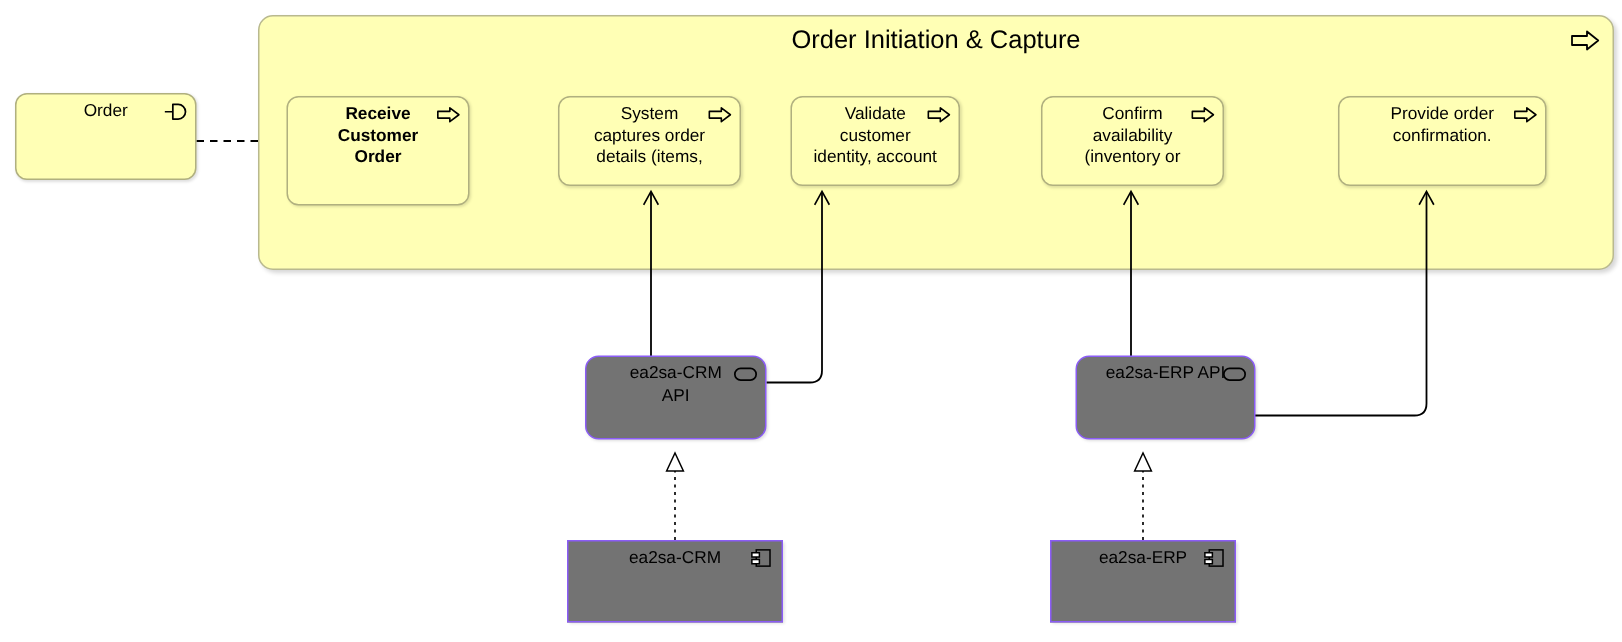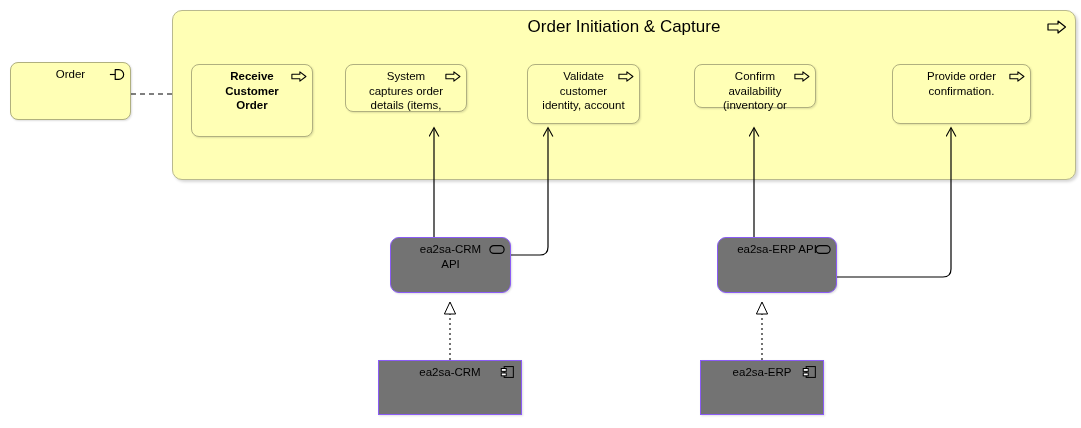--- a/index.html
+++ b/index.html
@@ -181,39 +181,39 @@
 
   <div class="node biz" style="left:191px; top:64px; width:122px; height:73px;font-weight:bold;">
     <div class="node-label">Receive
 Customer
 Order</div>
     <svg class="node-icon" viewBox="0 0 18 14">
       <path d="M1,4.5 L10,4.5 L10,1.8 L16.8,7 L10,12.2 L10,9.5 L1,9.5 z" fill="none" stroke="#000" stroke-width="1.2" stroke-linejoin="round"></path>
     </svg>
   </div>
 
-  <div class="node biz" style="left:345px; top:64px; width:122px; height:48px;">
+  <div class="node biz" style="left:372px; top:64px; width:122px; height:60px;">
     <div class="node-label">System
 captures order
 details (items,</div>
     <svg class="node-icon" viewBox="0 0 18 14">
       <path d="M1,4.5 L10,4.5 L10,1.8 L16.8,7 L10,12.2 L10,9.5 L1,9.5 z" fill="none" stroke="#000" stroke-width="1.2" stroke-linejoin="round"></path>
     </svg>
   </div>
 
   <div class="node biz" style="left:527px; top:64px; width:113px; height:60px;">
     <div class="node-label">Validate
 customer
 identity, account</div>
     <svg class="node-icon" viewBox="0 0 18 14">
       <path d="M1,4.5 L10,4.5 L10,1.8 L16.8,7 L10,12.2 L10,9.5 L1,9.5 z" fill="none" stroke="#000" stroke-width="1.2" stroke-linejoin="round"></path>
     </svg>
   </div>
 
-  <div class="node biz" style="left:694px; top:64px; width:122px; height:44px;">
+  <div class="node biz" style="left:694px; top:64px; width:122px; height:60px;">
     <div class="node-label">Confirm
 availability
 (inventory or</div>
     <svg class="node-icon" viewBox="0 0 18 14">
       <path d="M1,4.5 L10,4.5 L10,1.8 L16.8,7 L10,12.2 L10,9.5 L1,9.5 z" fill="none" stroke="#000" stroke-width="1.2" stroke-linejoin="round"></path>
     </svg>
   </div>
 
   <div class="node biz" style="left:892px; top:64px; width:139px; height:60px;">
     <div class="node-label">Provide order

